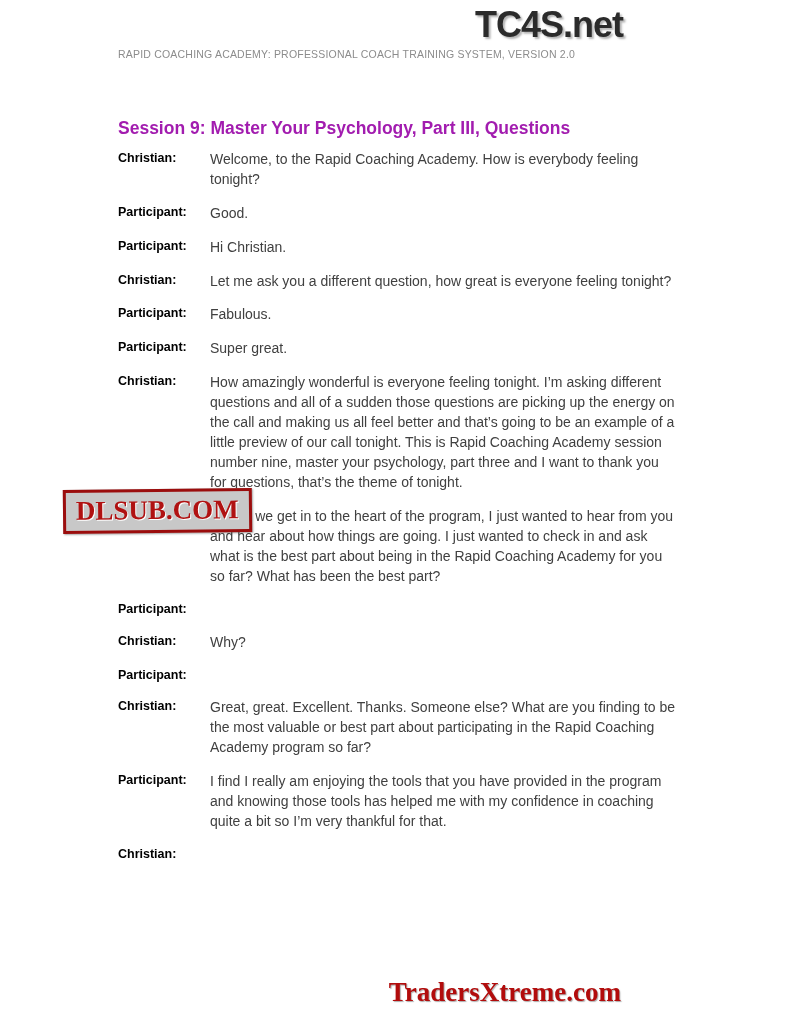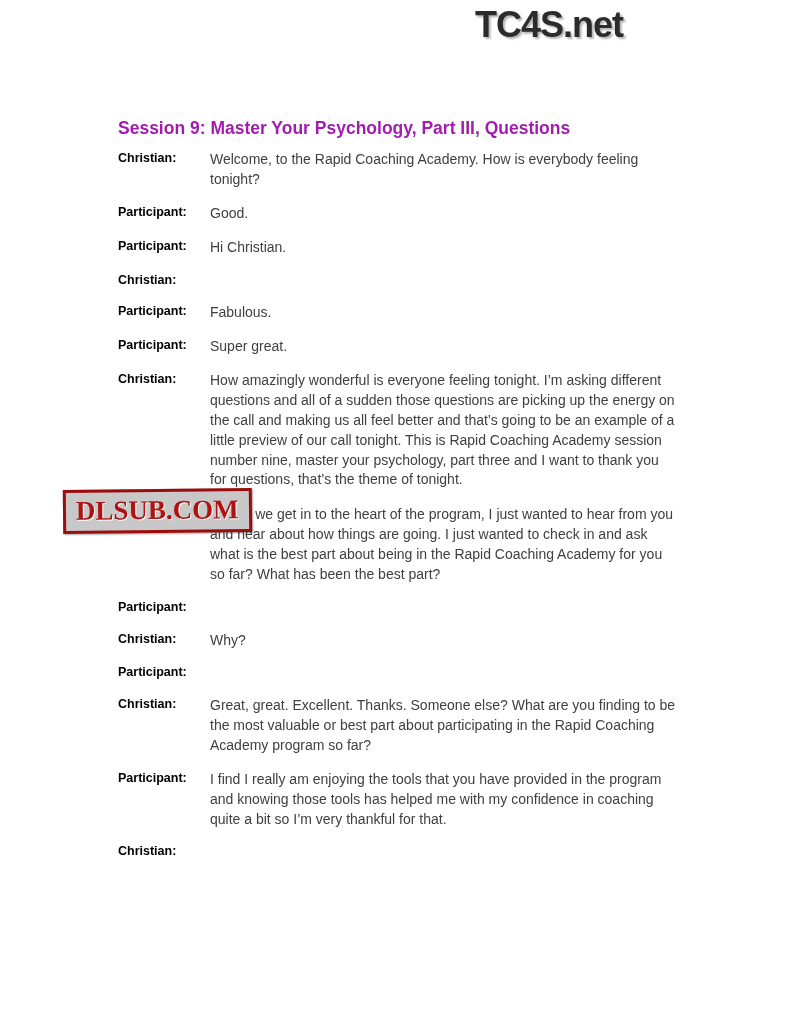--- a/index.html
+++ b/index.html
@@ -127,20 +127,21 @@
     white-space: nowrap;
   }
 </style>
 </head>
 <body>
 
 <div class="page">
 
   <div class="brand-top">TC4S.net</div>
 
+  <div class="running-header">RAPID COACHING ACADEMY: PROFESSIONAL COACH TRAINING SYSTEM, VERSION 2.0</div>
 
   <h1 class="doc-title">Session 9: Master Your Psychology, Part III, Questions</h1>
 
   <div class="transcript">
       <div class="entry">
         <div class="speaker">Christian:</div>
         <div class="speech">
           <p>Welcome, to the Rapid Coaching Academy.  How is everybody feeling tonight?</p>
         </div>
       </div>
@@ -151,20 +152,23 @@
         </div>
       </div>
       <div class="entry">
         <div class="speaker">Participant:</div>
         <div class="speech">
           <p>Hi Christian.</p>
         </div>
       </div>
       <div class="entry">
         <div class="speaker">Christian:</div>
+        <div class="speech">
+          <p>Let me ask you a different question, how great is everyone feeling tonight?</p>
+        </div>
       </div>
       <div class="entry">
         <div class="speaker">Participant:</div>
         <div class="speech">
           <p>Fabulous.</p>
         </div>
       </div>
       <div class="entry">
         <div class="speaker">Participant:</div>
         <div class="speech">
@@ -204,14 +208,15 @@
       </div>
       <div class="entry">
         <div class="speaker">Christian:</div>
       </div>
     </div>
 
   <div class="stamp">
     <span class="stamp-text">DLSUB.COM</span>
   </div>
 
+  <div class="brand-bottom">TradersXtreme.com</div>
 
 </div>
 
 </body></html>

